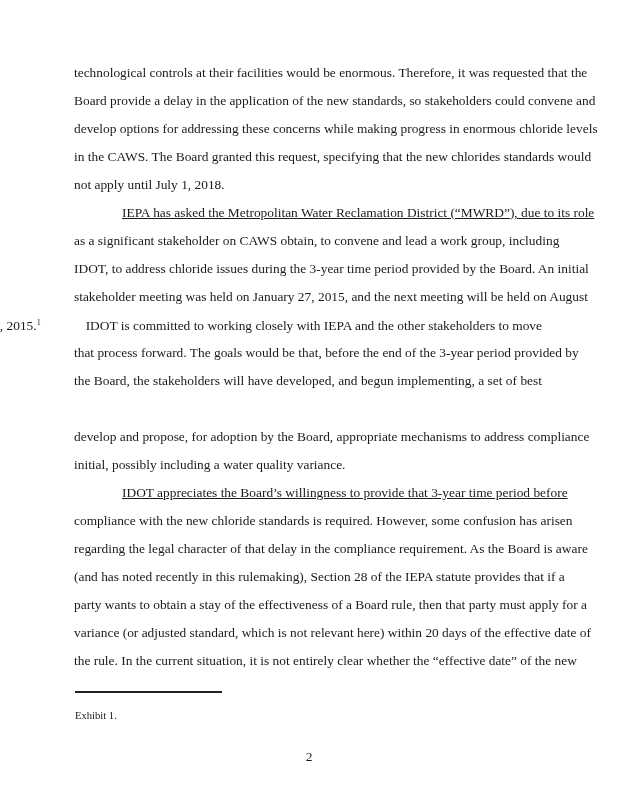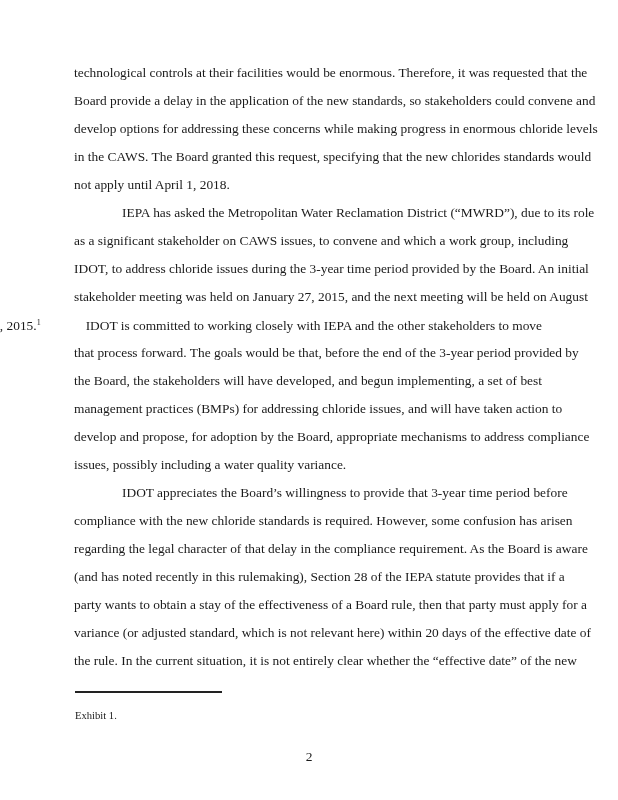--- a/index.html
+++ b/index.html
@@ -8,21 +8,21 @@
     position: absolute; left: 0; top: 0; width: 563px; height: 800px;
     background: #ffffff; color: #1a1a1a;
     font-family: "Liberation Serif", "DejaVu Serif", serif;
   }
   .line {
     position: absolute; left: 74px; width: 468px;
     font-size: 13.4px; line-height: 16px; white-space: nowrap;
     height: 16px;
   }
   .line.just { text-align: justify; text-align-last: justify; }
-  .line.indent { left: 122px; width: 420px; }
+  .line.indent { left: 122px; width: 420px; text-decoration: underline; }
   sup { font-size: 8px; vertical-align: 5px; line-height: 0; }
   .fn-rule {
     position: absolute; left: 75px; top: 691px; width: 147px; height: 1.5px;
     background: #222;
   }
   .fn-line {
     position: absolute; left: 75px; width: 467px;
     font-size: 10.6px; line-height: 12px; white-space: nowrap;
   }
   .fn-line.just { text-align: justify; text-align-last: justify; }
@@ -33,35 +33,34 @@
 </style>
 </head>
 <body>
 
 <div class="page">
 
   <div class="line just" style="top:65px">technological controls at their facilities would be enormous.  Therefore, it was requested that the</div>
   <div class="line just" style="top:93px">Board provide a delay in the application of the new standards, so stakeholders could convene and</div>
   <div class="line just" style="top:121px">develop options for addressing these concerns while making progress in enormous chloride levels</div>
   <div class="line just" style="top:149px">in the CAWS.  The Board granted this request, specifying that the new chlorides standards would</div>
-  <div class="line" style="top:177px">not apply until April 1, 2018.</div>
+  <div class="line" style="top:177px">not apply until July 1, 2018.</div>
 
   <div class="line just indent" style="top:205px">IEPA has asked the Metropolitan Water Reclamation District (“MWRD”), due to its role</div>
-  <div class="line just" style="top:233px">as a significant stakeholder on CAWS issues, to convene and which a work group, including</div>
+  <div class="line just" style="top:233px">as a significant stakeholder on CAWS obtain, to convene and lead a work group, including</div>
   <div class="line just" style="top:261px">IDOT, to address chloride issues during the 3-year time period provided by the Board.  An initial</div>
   <div class="line just" style="top:289px">stakeholder meeting was held on January 27, 2015, and the next meeting will be held on August</div>
   <div class="line" style="top:318px; display:flex; justify-content:flex-end;gap:24px;">
     <span><span>4, 2015.</span><sup>1</sup></span>
     <span style="flex:1; margin-left:21px; text-align:justify; text-align-last:justify;">IDOT is committed to working closely with IEPA and the other stakeholders to move</span>
   </div>
   <div class="line just" style="top:345px">that process forward.  The goals would be that, before the end of the 3-year period provided by</div>
   <div class="line just" style="top:373px">the Board, the stakeholders will have developed, and begun implementing, a set of best</div>
-  <div class="line just" style="top:401px">management practices (BMPs) for addressing chloride issues, and will have taken action to</div>
   <div class="line just" style="top:429px">develop and propose, for adoption by the Board, appropriate mechanisms to address compliance</div>
-  <div class="line" style="top:457px">issues, possibly including a water quality variance.</div>
+  <div class="line" style="top:457px">initial, possibly including a water quality variance.</div>
 
   <div class="line just indent" style="top:485px">IDOT appreciates the Board’s willingness to provide that 3-year time period before</div>
   <div class="line just" style="top:513px">compliance with the new chloride standards is required.  However, some confusion has arisen</div>
   <div class="line just" style="top:541px">regarding the legal character of that delay in the compliance requirement.  As the Board is aware</div>
   <div class="line just" style="top:569px">(and has noted recently in this rulemaking), Section 28 of the IEPA statute provides that if a</div>
   <div class="line just" style="top:597px">party wants to obtain a stay of the effectiveness of a Board rule, then that party must apply for a</div>
   <div class="line just" style="top:625px">variance (or adjusted standard, which is not relevant here) within 20 days of the effective date of</div>
   <div class="line just" style="top:653px">the rule.  In the current situation, it is not entirely clear whether the “effective date” of the new</div>
 
   <div class="fn-rule"></div>

